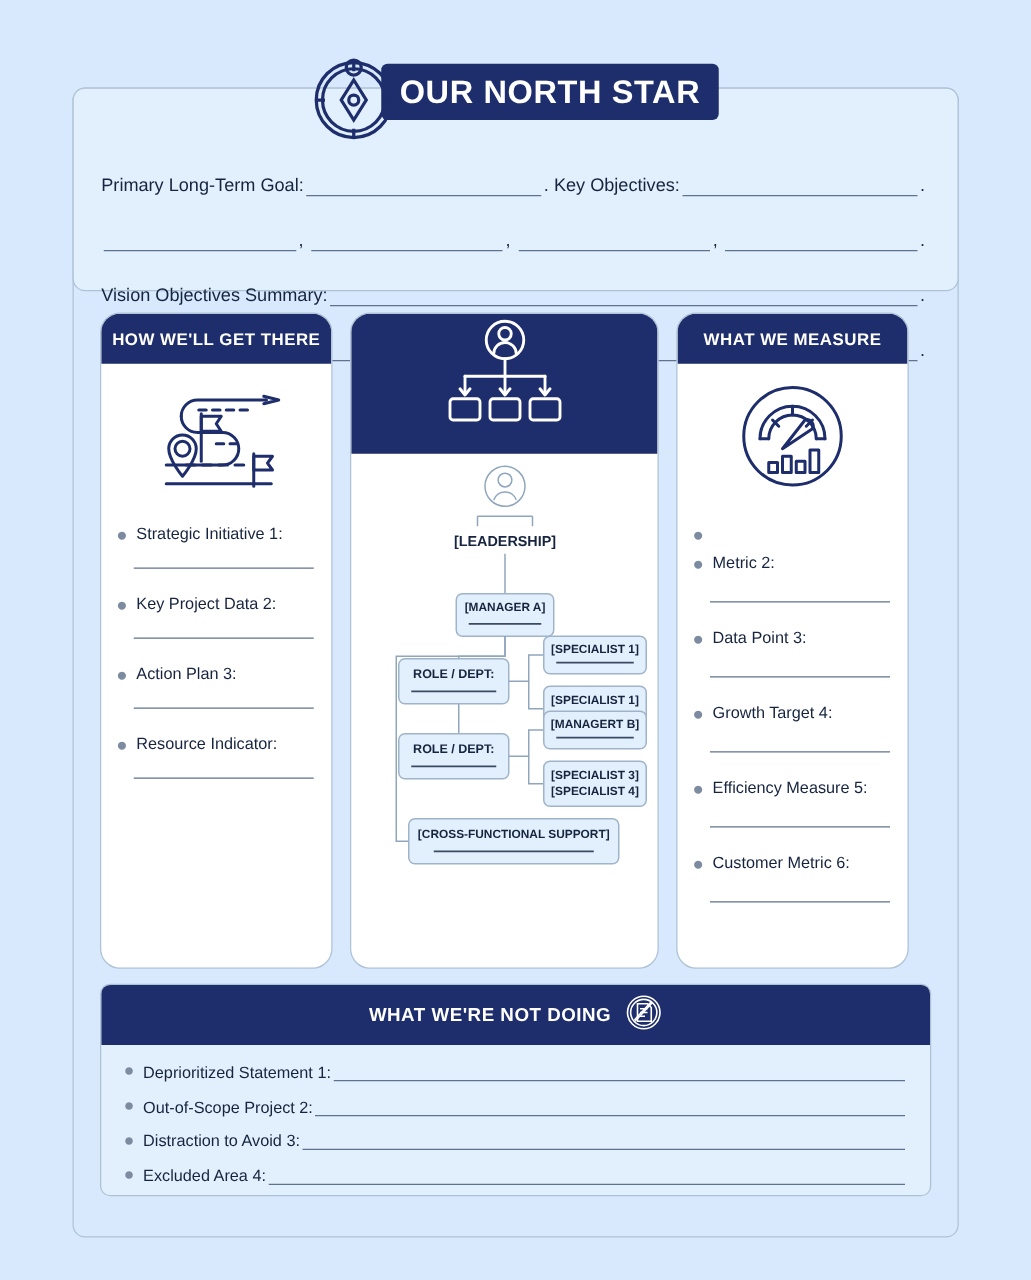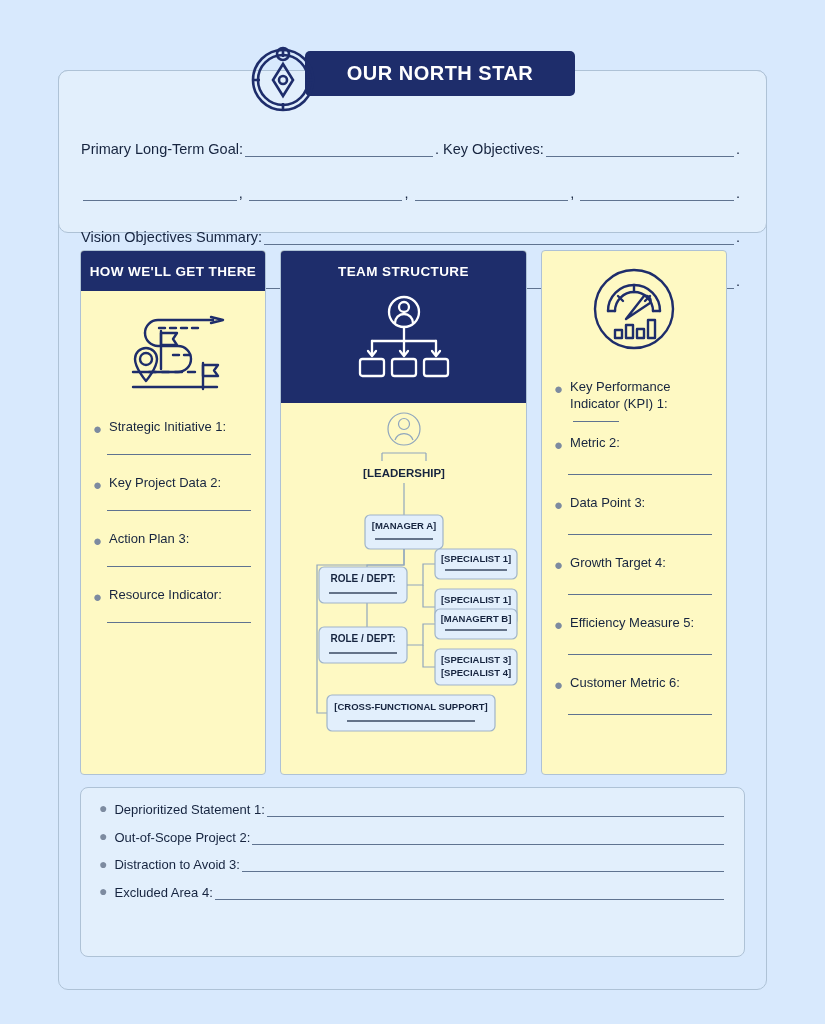--- a/index.html
+++ b/index.html
@@ -44,21 +44,21 @@
     height: 45px;
     background: #1e2d6b;
     border-radius: 5px;
     display: flex;
     align-items: center;
     justify-content: center;
     z-index: 3;
   }
   .northstar-banner .title {
     color: #ffffff;
-    font-size: 20px;
+    font-size: 26px;
     font-weight: bold;
     letter-spacing: 0.5px;
   }
 
   .compass-wrap {
     position: absolute;
     left: 247px;
     top: 28px;
     width: 72px;
     height: 88px;
@@ -97,22 +97,22 @@
     top: 250px;
     width: 709px;
     height: 525px;
     display: flex;
     gap: 14px;
     padding: 0 22px;
   }
 
   .col {
     border: 1.5px solid #aec2d6;
-    border-radius: 4px;
-    background: #fef9c3;
+    border-radius: 16px;
+    background: #ffffff;
     overflow: hidden;
     position: relative;
     display: flex;
     flex-direction: column;
   }
   .col.left   { width: 186px; }
   .col.middle { width: 247px; }
   .col.right  { width: 186px; }
 
   .col-head {
@@ -327,21 +327,20 @@
         <div class="bullet-row">
           <span class="bullet-dot">●</span>
           <span>Resource Indicator:</span>
         </div>
         <div class="bullet-underline"></div>
       </div>
     </div>
   </div>
 
   <div class="col middle">
-    <div class="col-head">TEAM STRUCTURE</div>
     <div class="icon-area on-navy">
       <svg width="94" height="90" viewBox="0 0 94 90">
         <g fill="none" stroke="#ffffff" stroke-width="2.3" stroke-linecap="round" stroke-linejoin="round">
           <circle cx="47" cy="17" r="15"></circle>
           <circle cx="47" cy="12" r="5"></circle>
           <path d="M38 28 a9 9 0 0 1 18 0"></path>
           <path d="M47 32 v14"></path>
           <path d="M15 46 h64"></path>
           <path d="M15 46 v14M47 46 v14M79 46 v14"></path>
           <path d="M11 56 l4 5 4 -5M43 56 l4 5 4 -5M75 56 l4 5 4 -5"></path>
@@ -414,41 +413,41 @@
         <text class="tx" x="189" y="267" font-size="9.5" text-anchor="middle">[SPECIALIST 4]</text>
 
         <rect class="bx" x="40" y="286" width="168" height="36" rx="5"></rect>
         <text class="tx" x="124" y="301" font-size="9.5" text-anchor="middle">[CROSS-FUNCTIONAL SUPPORT]</text>
         <line class="ul" x1="60" y1="312" x2="188" y2="312"></line>
       </svg>
     </div>
   </div>
 
   <div class="col right">
+    <div class="col-head">WHAT WE MEASURE</div>
     <div class="icon-area">
       <svg width="92" height="92" viewBox="0 0 92 92">
         <g fill="none" stroke="#1e2d6b" stroke-width="2.4" stroke-linecap="round" stroke-linejoin="round">
           <circle cx="46" cy="46" r="39"></circle>
           <path d="M20 48 a26 26 0 0 1 52 0"></path>
           <path d="M27 48 a19 19 0 0 1 38 0"></path>
           <path d="M20 48 h7M65 48 h7M46 22 v7"></path>
           <path d="M30 33 l5 5M62 33 l-5 5"></path>
           <path d="M38 56 l24 -16 a5 5 0 0 0 -6 -7 l-18 23 a5 5 0 0 0 0 0 z"></path>
           <rect x="27" y="67" width="7" height="8"></rect>
           <rect x="38" y="62" width="7" height="13"></rect>
           <rect x="49" y="66" width="7" height="9"></rect>
           <rect x="60" y="57" width="7" height="18"></rect>
         </g>
       </svg>
     </div>
     <div class="bullets">
       <div class="bullet-item" style="margin-bottom:6px">
         <div class="bullet-row">
           <span class="bullet-dot">●</span>
-          <span><span>Key Performance Indicator (KPI) 1:</span><span class="bullet-inline-rule"></span></span>
         </div>
       </div>
       <div class="bullet-item">
         <div class="bullet-row">
           <span class="bullet-dot">●</span>
           <span>Metric 2:</span>
         </div>
         <div class="bullet-underline tight"></div>
       </div>
       <div class="bullet-item">
@@ -477,20 +476,35 @@
           <span class="bullet-dot">●</span>
           <span>Customer Metric 6:</span>
         </div>
         <div class="bullet-underline tight"></div>
       </div>
     </div>
   </div>
 </div>
 
 <div class="notdoing">
+  <div class="nd-head">
+    <span class="t">WHAT WE'RE NOT DOING</span>
+    <span>
+      <svg width="30" height="30" viewBox="0 0 30 30">
+        <g fill="none" stroke="#ffffff" stroke-width="1.3">
+          <circle cx="15" cy="15" r="13"></circle>
+          <circle cx="15" cy="15" r="10.5"></circle>
+          <path d="M10 8 h8 l3 3 v11 h-11 z"></path>
+          <path d="M12 12 h6M12 15 h6M12 18 h4"></path>
+          <path d="M8 22 L22 7"></path>
+          <path d="M7.5 21 L21 6.5"></path>
+        </g>
+      </svg>
+    </span>
+  </div>
   <div class="nd-body">
     <div class="nd-row">
       <span class="nd-dot">●</span>
       <span>Deprioritized Statement 1:</span>
       <span class="rule"></span>
     </div>
     <div class="nd-row">
       <span class="nd-dot">●</span>
       <span>Out-of-Scope Project 2:</span>
       <span class="rule"></span>

